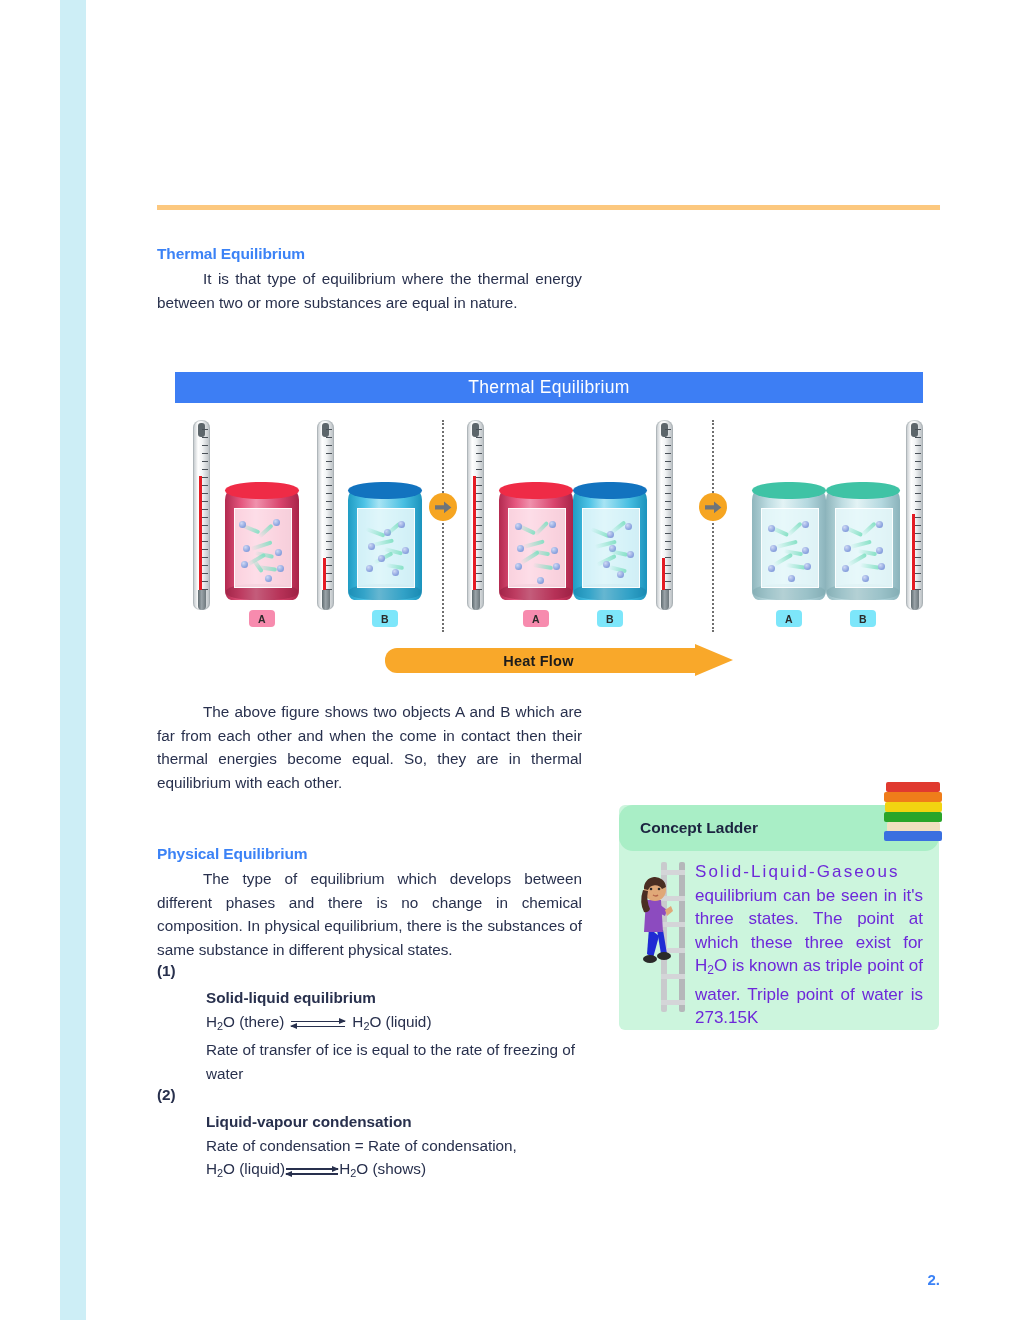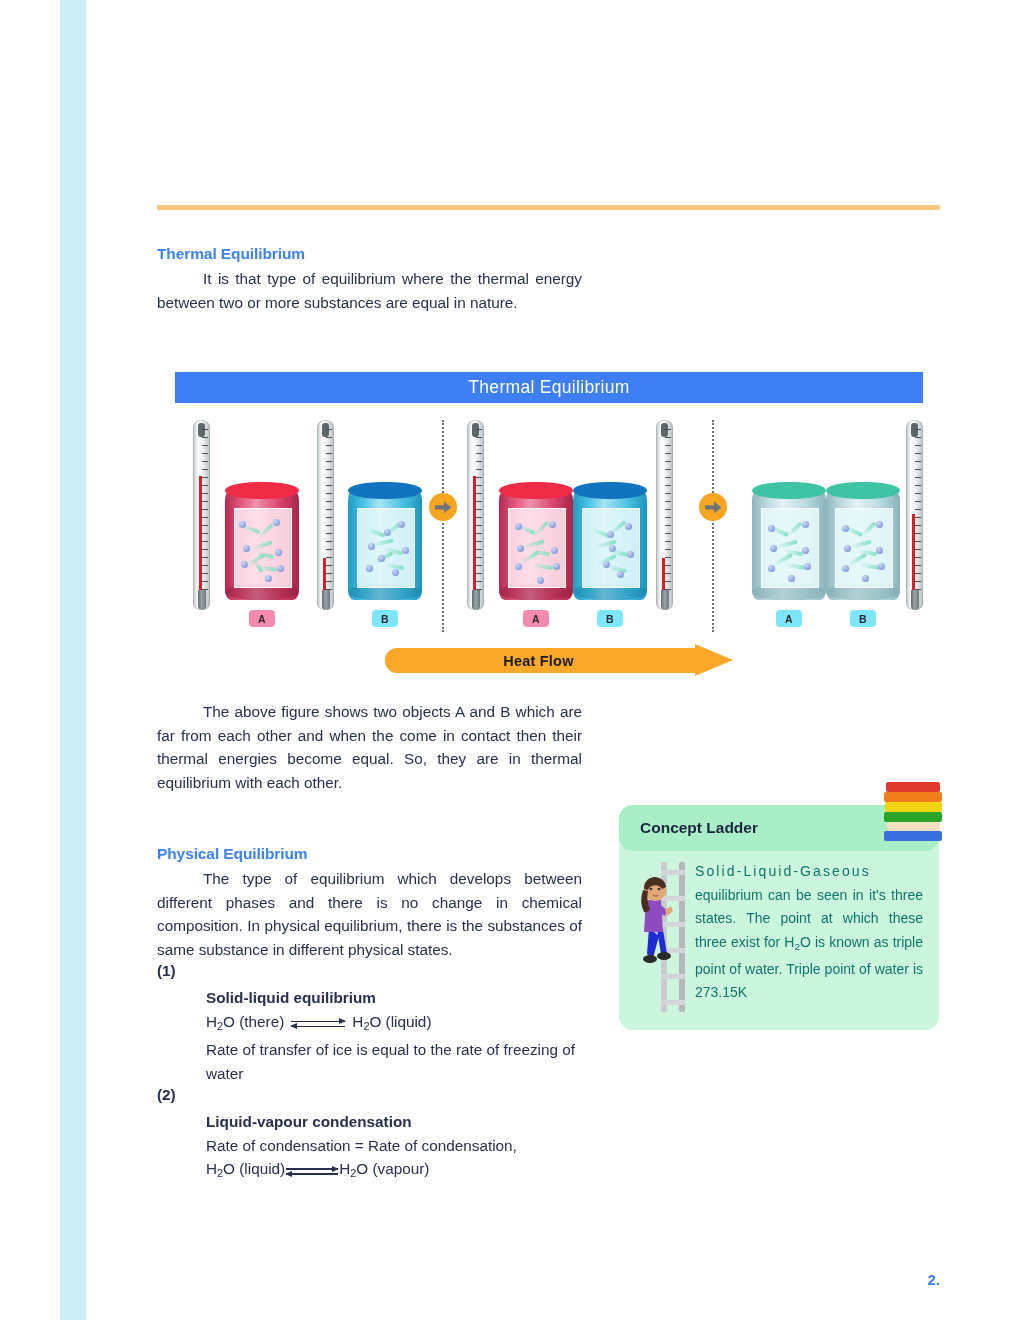--- a/index.html
+++ b/index.html
@@ -345,21 +345,21 @@
   }
 
   
   .concept {
     position: absolute;
     left: 462px;
     top: 560px;
     width: 320px;
     height: 225px;
     background: #ccf5dd;
-    border-radius: 14px;
+    border-radius: 6px;
   }
   .concept-head {
     position: absolute;
     left: 0; top: 0;
     width: 320px; height: 46px;
     background: #a9eec6;
     border-radius: 14px 14px 14px 14px;
     display: flex;
     align-items: center;
   }
@@ -381,23 +381,23 @@
     left: 0;
     width: 58px;
     height: 10px;
     border-radius: 2px;
   }
   .concept-text {
     position: absolute;
     left: 76px;
     top: 55px;
     width: 228px;
-    font-size: 14px;
+    font-size: 17px;
     line-height: 23.5px;
-    color: #0f766e;
+    color: #6d28d9;
     text-align: justify;
   }
   .concept-text .spaced {
     letter-spacing: 2.1px;
   }
   .ladder-art {
     position: absolute;
     left: 14px;
     top: 57px;
     width: 58px;
@@ -663,21 +663,21 @@
           <div class="item-title">Liquid-vapour condensation</div>
           <div class="item-line">Rate of condensation = Rate of condensation,</div>
           <div class="eqn tight">
             <span><span>H</span><sub>2</sub><span>O (liquid)</span></span>
             <span class="rev-arrow narrow">
               <span class="ln top"></span>
                 <span class="hd right"></span>
               <span class="ln bot"></span>
                 <span class="hd left"></span>
             </span>
-            <span><span>H</span><sub>2</sub><span>O (vapour)</span></span>
+            <span><span>H</span><sub>2</sub><span>O (shows)</span></span>
           </div>
         </div>
       </div>
     </div>
 
     <div class="concept">
       <div class="concept-head">
         <span class="txt">Concept Ladder</span>
       </div>
 

